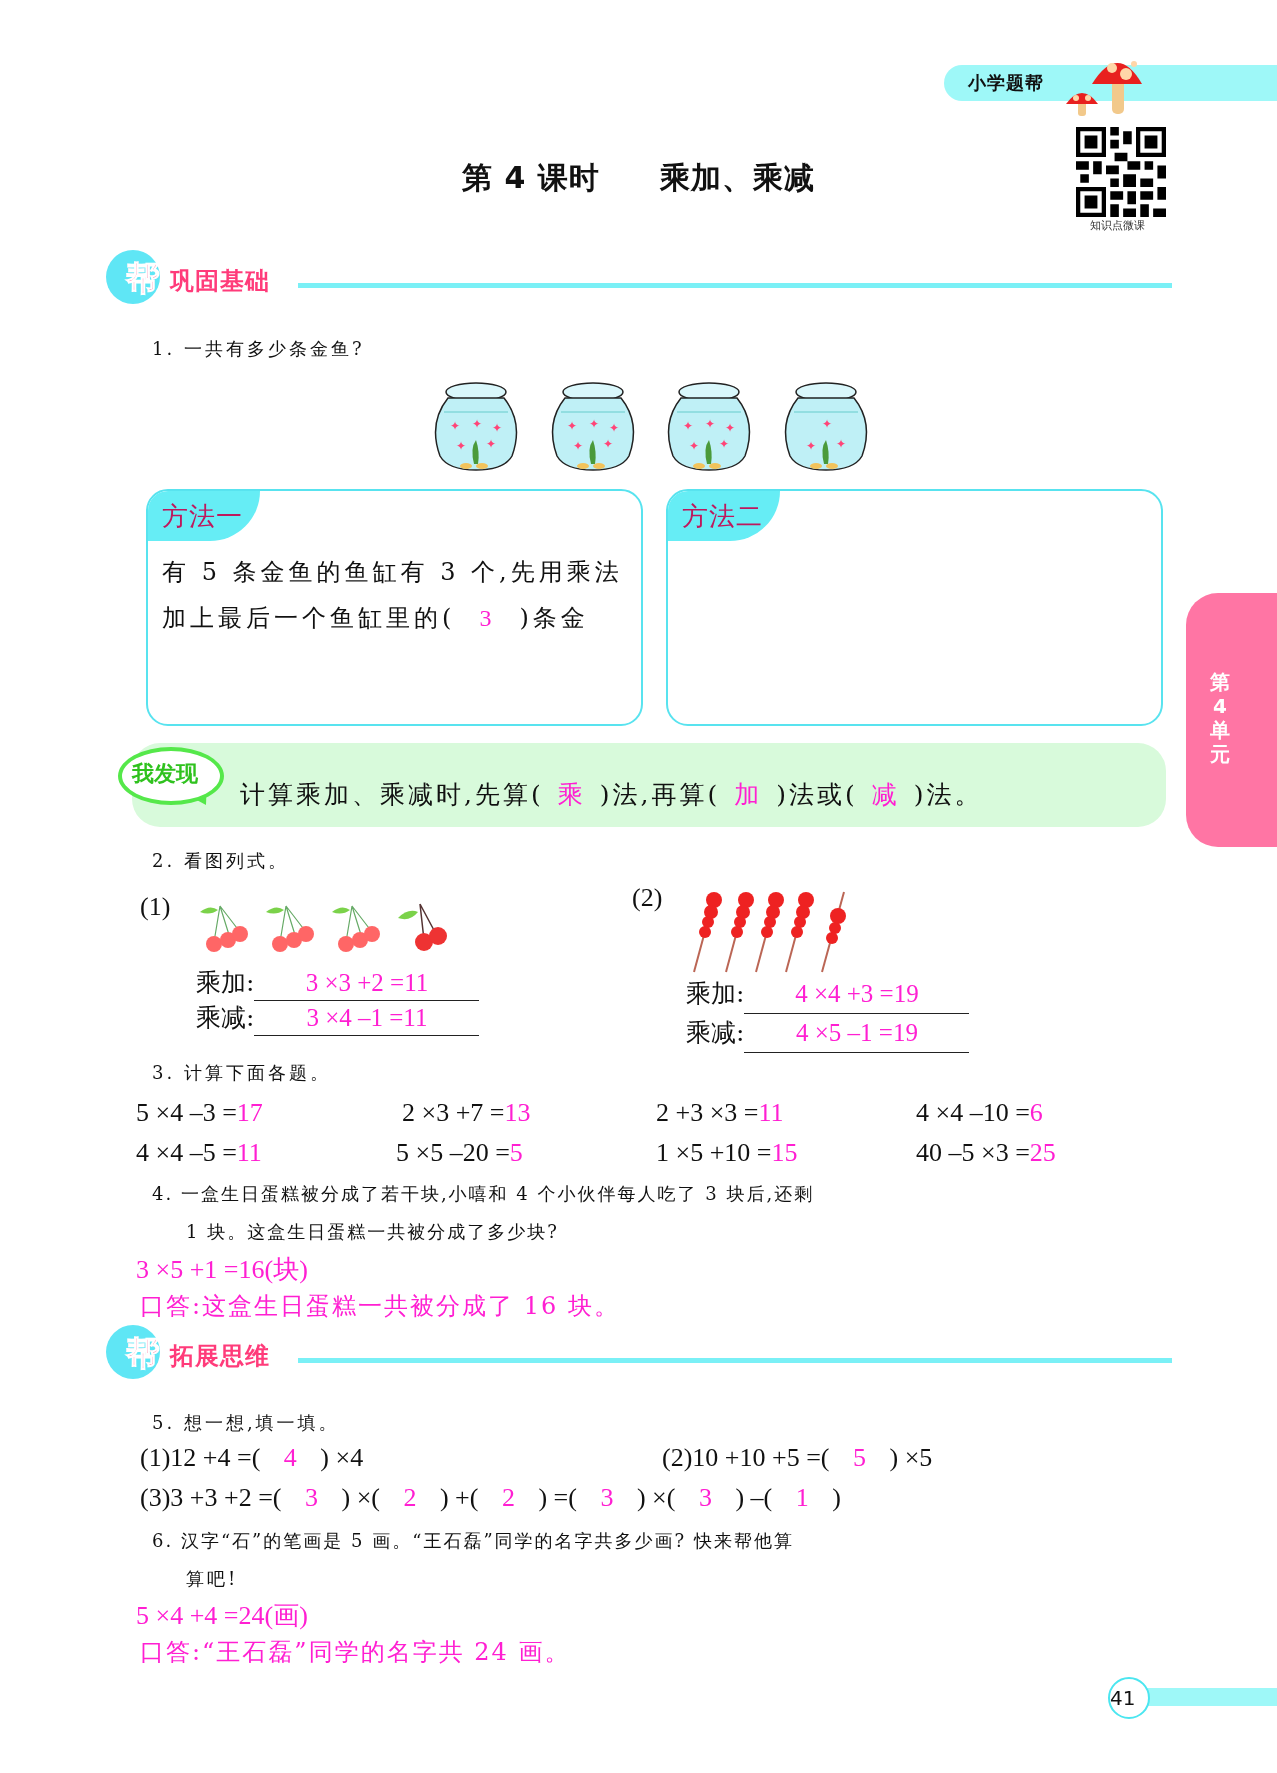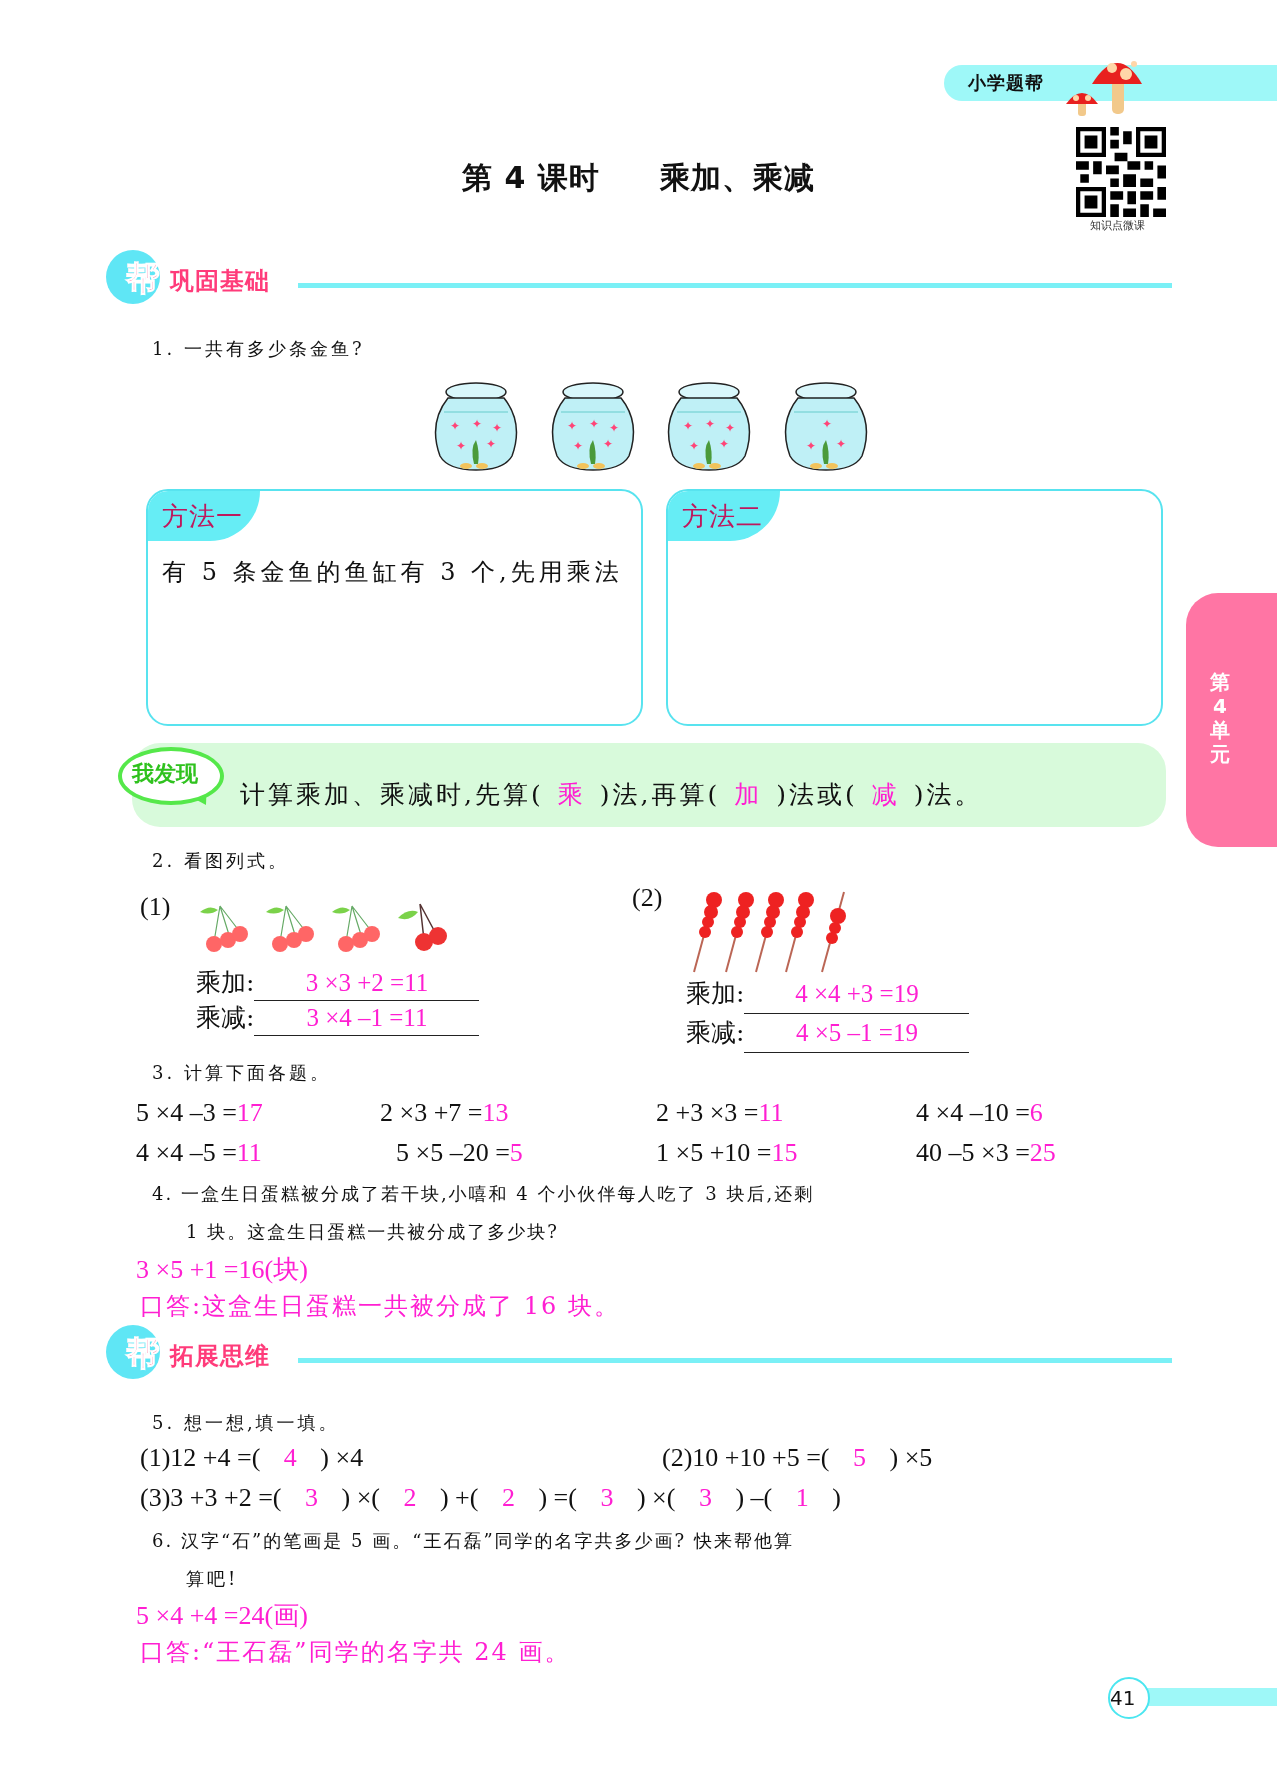--- a/index.html
+++ b/index.html
@@ -148,20 +148,23 @@
     <path d="M48 86 Q44 70 50 62 Q54 74 52 86" fill="#4a9a3a"></path>
     <ellipse cx="40" cy="88" rx="6" ry="3" fill="#f2c35b"></ellipse>
       <ellipse cx="56" cy="88" rx="6" ry="3" fill="#f2c35b"></ellipse>
   </svg>
 </div>
 
 <div class="abs method" style="left:146px;top:489px;width:497px;height:237px;">
   <div class="method-tag">方法一</div>
   <div class="method-body">
     <div>有 5 条金鱼的鱼缸有 3 个,先用乘法</div>
+    <div>
+      <span>加上最后一个鱼缸里的(</span><span class="blank pink serif" style="width:64px">3</span><span>)条金</span>
+    </div>
   </div>
 </div>
 
 <div class="abs method" style="left:666px;top:489px;width:497px;height:237px;">
   <div class="method-tag">方法二</div>
 </div>
 
 <div class="abs discover"></div>
 <div class="abs discover-bubble-tail"></div>
 <div class="abs discover-bubble"></div>
@@ -245,21 +248,21 @@
     </g>
 </svg>
 <div class="abs" style="left:686px;top:975px;font-size:25px;line-height:38px;">
   <div><span>乘加:</span><span class="uline pink serif" style="width:225px">4 ×4 +3 =19</span></div>
   <div><span>乘减:</span><span class="uline pink serif" style="width:225px">4 ×5 –1 =19</span></div>
 </div>
 
 <div class="abs q" style="left:104px;top:1054px;">3. 计算下面各题。</div>
 <div class="abs calc-row serif" style="left:136px;top:1093px;width:1040px;height:80px;">
   <div class="calc-cell" style="left:0;top:0"><span>5 ×4 –3 =</span><span class="pink">17</span></div>
-  <div class="calc-cell" style="left:244px;top:0"><span>2 ×3 +7 =</span><span class="pink">13</span></div>
+  <div class="calc-cell" style="left:266px;top:0"><span>2 ×3 +7 =</span><span class="pink">13</span></div>
   <div class="calc-cell" style="left:520px;top:0"><span>2 +3 ×3 =</span><span class="pink">11</span></div>
   <div class="calc-cell" style="left:780px;top:0"><span>4 ×4 –10 =</span><span class="pink">6</span></div>
   <div class="calc-cell" style="left:0;top:40px"><span>4 ×4 –5 =</span><span class="pink">11</span></div>
   <div class="calc-cell" style="left:260px;top:40px"><span>5 ×5 –20 =</span><span class="pink">5</span></div>
   <div class="calc-cell" style="left:520px;top:40px"><span>1 ×5 +10 =</span><span class="pink">15</span></div>
   <div class="calc-cell" style="left:780px;top:40px"><span>40 –5 ×3 =</span><span class="pink">25</span></div>
 </div>
 
 <div class="abs q" style="left:104px;top:1175px;letter-spacing:2px;">4. 一盒生日蛋糕被分成了若干块,小嘻和 4 个小伙伴每人吃了 3 块后,还剩</div>
 <div class="abs q" style="left:138px;top:1213px;letter-spacing:2px;">1 块。这盒生日蛋糕一共被分成了多少块?</div>

